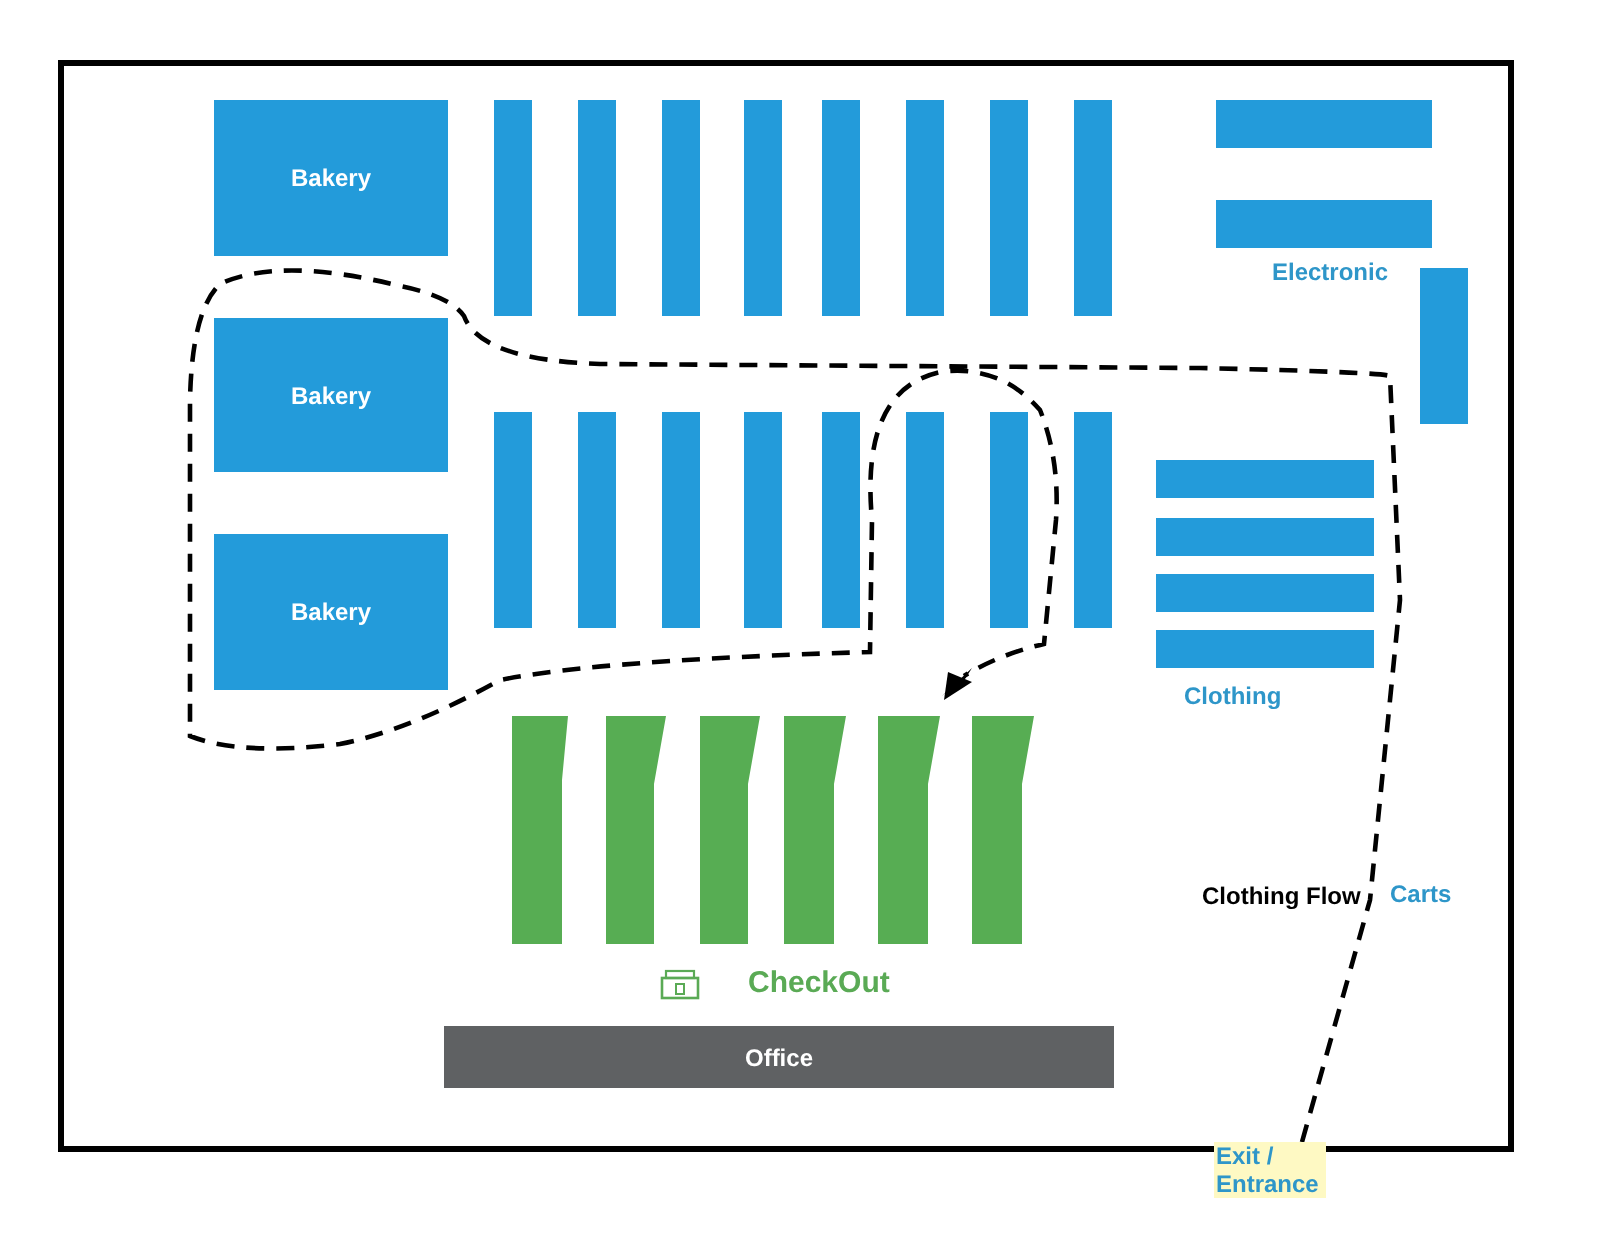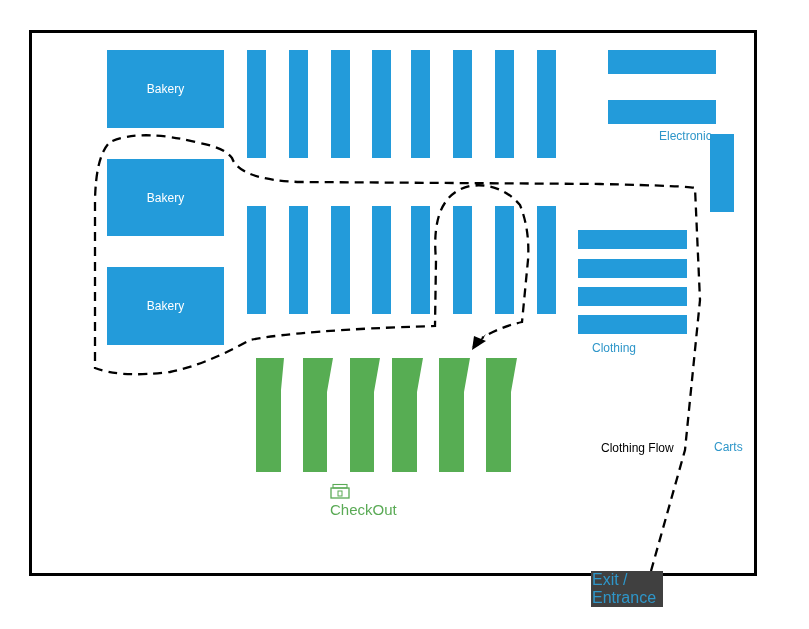--- a/index.html
+++ b/index.html
@@ -1,33 +1,33 @@
 <!DOCTYPE html>
 <html><head>
 <meta charset="utf-8">
 <style>
   html, body { margin: 0; padding: 0; background: #ffffff; }
   body { width: 809px; height: 629px; position: relative; overflow: hidden;
          font-family: "Liberation Sans", sans-serif; }
-  #stage { position: absolute; left: 0; top: 0; width: 663px; height: 629px; }
+  #stage { position: absolute; left: 0; top: 0; width: 663px; height: 629px; font-weight: bold; }
   .wall { position: absolute; left: 29px; top: 30px; width: 728px; height: 546px;
           border: 3px solid #000; box-sizing: border-box; }
   .blk { position: absolute; background: #239bda; }
   .lbl-in { color: #ffffff; font-size: 12px; display: flex; align-items: center;
             justify-content: center; }
   .txt { position: absolute; font-size: 12px; white-space: nowrap; }
   .blue-txt { color: #2e96c9; }
   .office { position: absolute; left: 222px; top: 513px; width: 335px; height: 31px;
             background: #5f6163; color: #ffffff; font-size: 12px;
             display: flex; align-items: center; justify-content: center; }
-  .exit { position: absolute; left: 591px; top: 571px; background: #404040;
-          color: #2e96c9; font-size: 16px; padding: 0 1px; }
+  .exit { position: absolute; left: 607px; top: 571px; background: #fef9c3;
+          color: #2e96c9; font-size: 12px; padding: 0 1px; }
   svg { position: absolute; left: 0; top: 0; }
   .checkout { position: absolute; left: 330px; top: 483px; display: flex;
-              align-items: flex-start; gap: 2px; color: #5aaa55; font-size: 15px; flex-direction: column; }
+              align-items: flex-end; gap: 24px; color: #5aaa55; font-size: 15px; }
 </style>
 </head>
 <body>
 
 <div id="stage">
   <div class="wall"></div>
 
   <div class="blk lbl-in" style="left:107px;top:50px;width:117px;height:78px;">
       <span>Bakery</span>
     </div>
@@ -52,21 +52,21 @@
   <div class="blk" style="left:331px;top:206px;width:19px;height:108px;"></div>
   <div class="blk" style="left:372px;top:206px;width:19px;height:108px;"></div>
   <div class="blk" style="left:411px;top:206px;width:19px;height:108px;"></div>
   <div class="blk" style="left:453px;top:206px;width:19px;height:108px;"></div>
   <div class="blk" style="left:495px;top:206px;width:19px;height:108px;"></div>
   <div class="blk" style="left:537px;top:206px;width:19px;height:108px;"></div>
 
   <div class="blk" style="left:608px;top:50px;width:108px;height:24px;"></div>
   <div class="blk" style="left:608px;top:100px;width:108px;height:24px;"></div>
   <div class="blk" style="left:710px;top:134px;width:24px;height:78px;"></div>
-  <div class="txt blue-txt" style="left:636px;top:129px;margin-left:23px;">Electronic</div>
+  <div class="txt blue-txt" style="left:636px;top:129px;">Electronic</div>
 
   <div class="blk" style="left:578px;top:230px;width:109px;height:19px;"></div>
   <div class="blk" style="left:578px;top:259px;width:109px;height:19px;"></div>
   <div class="blk" style="left:578px;top:287px;width:109px;height:19px;"></div>
   <div class="blk" style="left:578px;top:315px;width:109px;height:19px;"></div>
   <div class="txt blue-txt" style="left:592px;top:341px;">Clothing</div>
 
   <svg width="809" height="629">
     <polygon points="256,358 284,358 281,390 281,472 256,472" fill="#57ad53"></polygon>
     <polygon points="303,358 333,358 327,392 327,472 303,472" fill="#57ad53"></polygon>
@@ -78,23 +78,26 @@
 
   <div class="checkout">
     <svg width="20" height="16" style="position:static">
       <rect x="1" y="5" width="18" height="10" fill="none" stroke="#5aaa55" stroke-width="1.3"></rect>
       <rect x="3" y="1.5" width="14" height="3.5" fill="none" stroke="#5aaa55" stroke-width="1.1"></rect>
       <rect x="8" y="8" width="4" height="5" fill="none" stroke="#5aaa55" stroke-width="1"></rect>
     </svg>
     <span>CheckOut</span>
   </div>
 
+  <div class="office">
+      <span>Office</span>
+    </div>
 
   <div class="txt" style="left:601px;top:441px;color:#000;">Clothing Flow</div>
-  <div class="txt blue-txt" style="left:714px;top:440px;">Carts</div>
+  <div class="txt blue-txt" style="left:695px;top:440px;">Carts</div>
 
   <svg width="809" height="629">
     <path d="M651,571 L685,450 L700,300 L695,188 Q690,186 600,184 L300,182 Q240,180 232,158 Q225,148 200,143 Q140,128 110,142 Q96,155 95,200 L95,368 Q120,378 170,372 Q205,365 250,340 Q300,330 435,326 L436,260 Q430,195 470,186 Q500,182 520,205 Q530,230 528,260 L522,322 Q500,327 482,338" fill="none" stroke="#000" stroke-width="2.3" stroke-dasharray="9,6"></path>
     <polygon points="471,348 486,334 479,345 472,347" fill="#000"></polygon>
     <polygon points="472,350 474,336 486,341" fill="#000"></polygon>
   </svg>
 
   <div class="exit">Exit / Entrance</div>
 </div>
 

